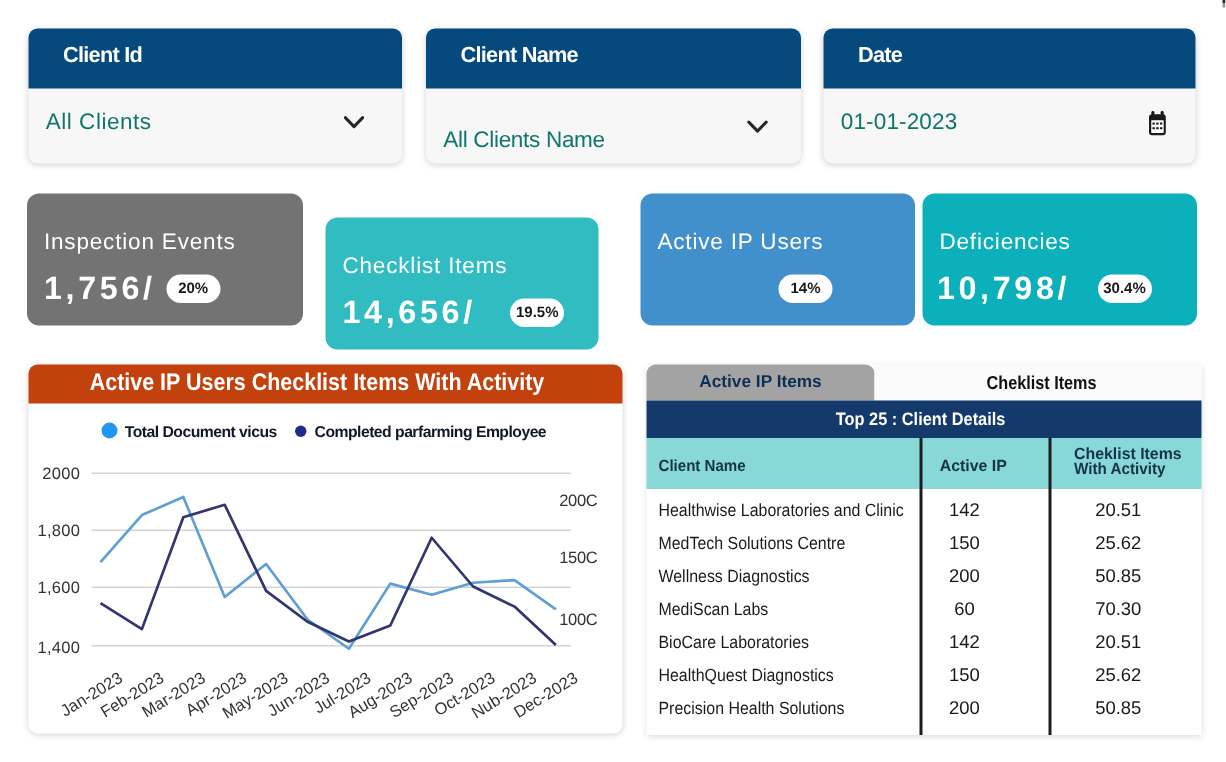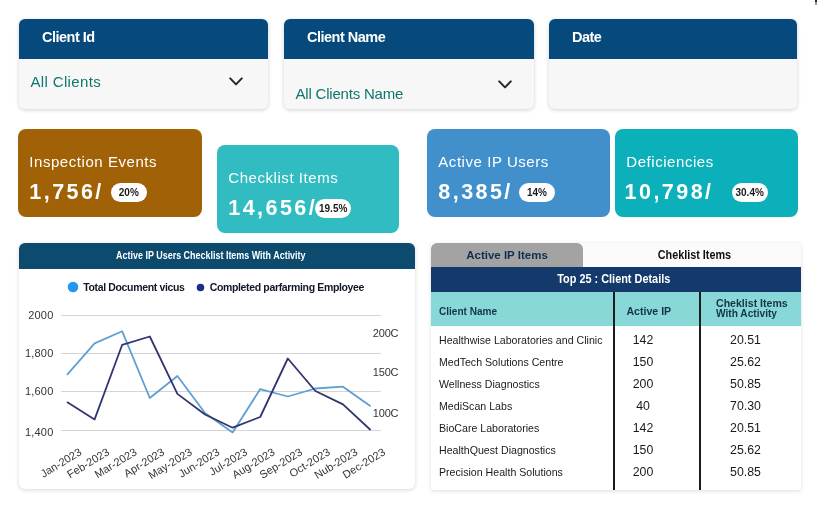--- a/index.html
+++ b/index.html
@@ -14,21 +14,21 @@
   .fbody svg { position:absolute; }
 
   
   .kpi { position:absolute; top:129px; height:88px; border-radius:8px; color:#fff; }
   .kpi .t { position:absolute; left:11.3px; top:23.8px; font-size:15px; letter-spacing:.55px; line-height:17.2px; }
   .kpi .n { position:absolute; left:11.3px; top:50.6px; font-size:21.5px; font-weight:bold; letter-spacing:2.45px; line-height:24.7px; }
   .kpi .pill { position:absolute; top:53.8px; height:19.4px; min-width:36px; background:#fff; color:#1a1a1a; font-size:10px; font-weight:bold; border-radius:10px; line-height:19.4px; text-align:center; padding:0 4px; }
 
   
   #chartcard { position:absolute; left:19px; top:243px; width:396px; height:246px; background:#fff; border-radius:6px; box-shadow:0 1px 4px rgba(0,0,0,.16); }
-  #chartcard .head { height:26px; background:#0c4a6e; border-radius:6px 6px 0 0; color:#fff; font-size:10px; font-weight:bold; text-align:center; line-height:26px; }
+  #chartcard .head { height:26px; background:#c2410c; border-radius:6px 6px 0 0; color:#fff; font-size:16px; font-weight:bold; text-align:center; line-height:26px; }
   #chartcard .head span { display:inline-block; transform:translateX(-6px) scaleX(.895); transform-origin:center; white-space:nowrap; }
 
   
   #rp { position:absolute; left:431px; top:243px; width:370px; height:247px; background:#fff; box-shadow:0 1px 4px rgba(0,0,0,.14); }
   #tab1 { position:absolute; left:0; top:0; width:152px; height:24px; background:#a3a3a3; border-radius:6px 6px 0 0; color:#0e2f54; font-weight:bold; font-size:11.5px; text-align:center; line-height:24px; }
   #tab2 { position:absolute; left:152px; top:0; width:218px; height:24px; background:#fbfbfc; color:#101010; font-weight:bold; font-size:12.5px; text-align:center; line-height:24px; }
   #t25 { position:absolute; left:0; top:24px; width:370px; height:25px; background:#133a6b; color:#fff; font-weight:bold; font-size:12px; text-align:center; line-height:25px; }
   .sqz { display:inline-block; transform:scaleX(.8); transform-origin:center; white-space:nowrap; }
   #thead { position:absolute; left:0; top:49px; width:370px; height:34px; background:#87d8d6; color:#16334a; font-weight:bold; font-size:10.8px; }
   .rows { position:absolute; left:0; top:85.5px; width:370px; }
@@ -57,35 +57,51 @@
   <div class="fhead">Client Name</div>
   <div class="fbody">
       <span class="v" style="letter-spacing:-.2px;margin-top:12px;">All Clients Name</span>
     <svg style="left:214.4px;top:21.4px;" width="14" height="10" viewBox="0 0 14 10">
         <path d="M1.2 1.4 L7 7.4 L12.8 1.4" fill="none" stroke="#26262b" stroke-width="2" stroke-linecap="round" stroke-linejoin="round"></path>
       </svg>
   </div>
 </div>
 <div class="fcard" style="left:549px;width:248px;">
   <div class="fhead">Date</div>
-</div>
-
-<div class="kpi" style="left:18px;width:184px;background:#a16207;">
+  <div class="fbody">
+      <span class="v" style="letter-spacing:.1px;">01-01-2023</span>
+    <svg style="left:217px;top:14.6px;" width="13" height="17" viewBox="0 0 13 17">
+        <rect x="1.6" y="0" width="2" height="3.4" rx="0.9" fill="#1a1a1a"></rect>
+        <rect x="7.8" y="0" width="2" height="3.4" rx="0.9" fill="#1a1a1a"></rect>
+        <rect x="0" y="2.1" width="11.2" height="14" rx="2" fill="#1a1a1a"></rect>
+        <rect x="1.5" y="6.2" width="8.3" height="8.4" rx="0.4" fill="#ffffff"></rect>
+        <g fill="#1a1a1a">
+          <rect x="2.3" y="7.7" width="1.6" height="1.35"></rect>
+          <rect x="4.8" y="7.7" width="1.6" height="1.35"></rect>
+          <rect x="7.3" y="7.7" width="1.6" height="1.35"></rect>
+          <rect x="2.3" y="10.8" width="1.6" height="1.35"></rect>
+          <rect x="4.8" y="10.8" width="1.6" height="1.35"></rect>
+          <rect x="7.3" y="10.8" width="1.6" height="1.35"></rect>
+        </g>
+      </svg>
+  </div>
+</div>
+
+<div class="kpi" style="left:18px;width:184px;background:#737373;">
   <div class="t">Inspection Events</div>
   <div class="n">1,756/</div>
     <div class="pill" style="left:92.8px;">20%</div>
 </div>
 <div class="kpi" style="left:217px;width:182px;background:#31bcc2;margin-top:16px;">
   <div class="t">Checklist Items</div>
   <div class="n">14,656/</div>
-    <div class="pill" style="left:98px;">19.5%</div>
+    <div class="pill" style="left:123px;">19.5%</div>
 </div>
 <div class="kpi" style="left:415px;width:183px;background:#4190cb;margin-left:12px;">
   <div class="t">Active IP Users</div>
-  <div class="n">8,385/</div>
     <div class="pill" style="left:92px;">14%</div>
 </div>
 <div class="kpi" style="left:615px;width:183px;background:#0cb0ba;">
   <div class="t">Deficiencies</div>
   <div class="n" style="left:9.6px;">10,798/</div>
     <div class="pill" style="left:103.5px;margin-left:13px;">30.4%</div>
 </div>
 
 <div id="chartcard">
   <div class="head"><span>Active IP Users Checklist Items With Activity</span></div>
@@ -156,21 +172,21 @@
         <span class="c2">150</span>
         <span class="c3">25.62</span>
       </div>
     <div class="trow">
         <span class="c1">Wellness Diagnostics</span>
         <span class="c2">200</span>
         <span class="c3">50.85</span>
       </div>
     <div class="trow">
         <span class="c1">MediScan Labs</span>
-        <span class="c2">40</span>
+        <span class="c2">60</span>
         <span class="c3">70.30</span>
       </div>
     <div class="trow">
         <span class="c1">BioCare Laboratories</span>
         <span class="c2">142</span>
         <span class="c3">20.51</span>
       </div>
     <div class="trow">
         <span class="c1">HealthQuest Diagnostics</span>
         <span class="c2">150</span>

